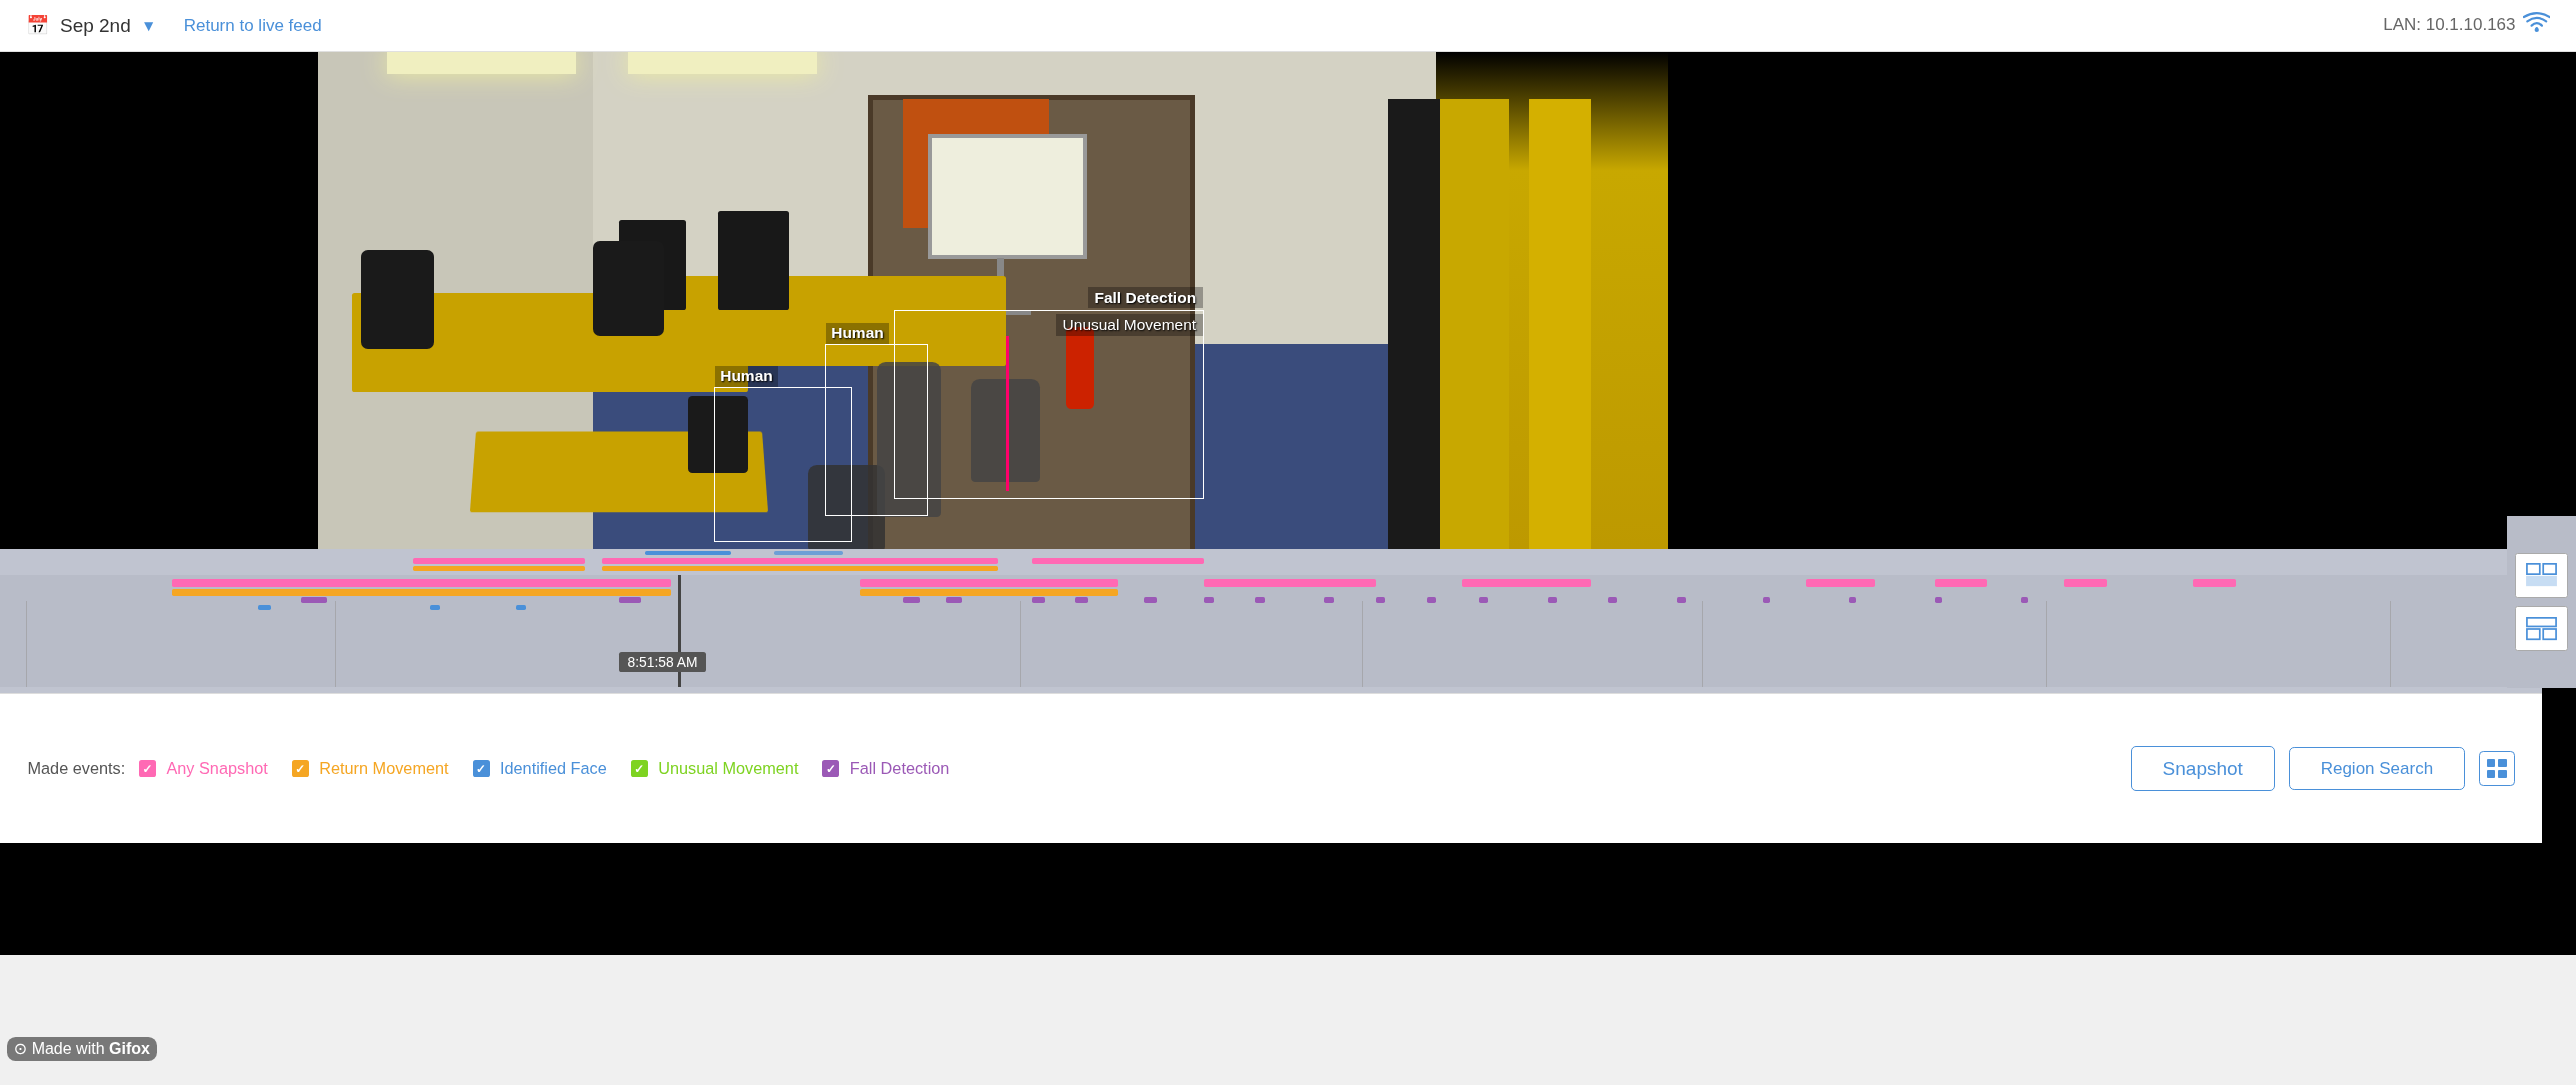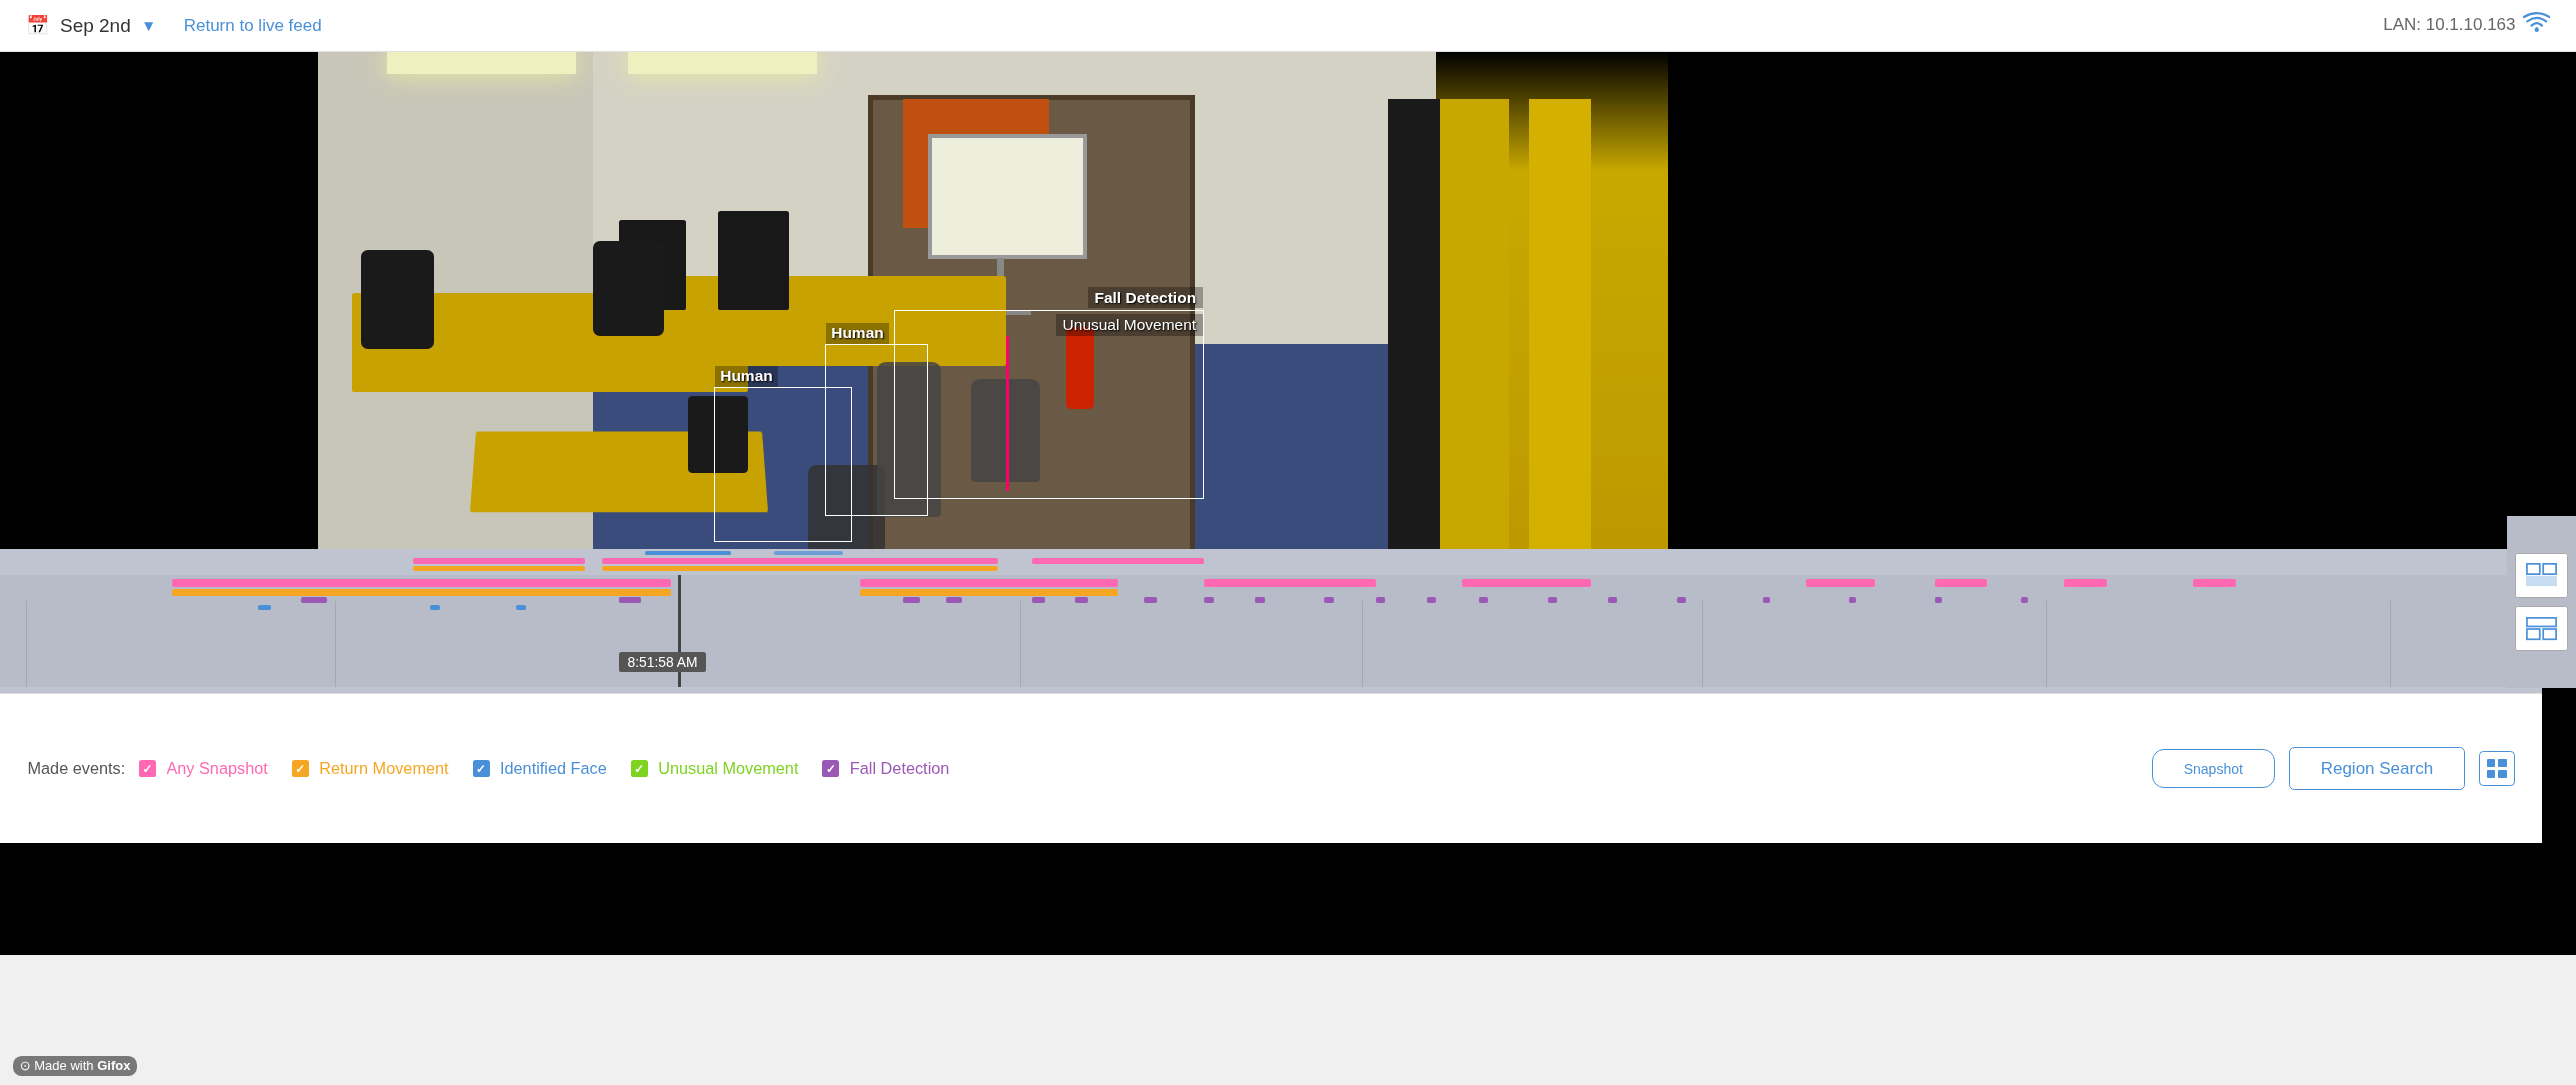--- a/index.html
+++ b/index.html
@@ -214,29 +214,28 @@
     .event-type {
       display: flex;
       align-items: center;
       gap: 5.2px;
       margin-right: 24px;
     }
 
     
     .gifox-badge {
       position: fixed;
-      bottom: 9px;
+      bottom: 24px;
       left: 6.9px;
       background: rgba(0,0,0,0.5);
       color: #fff;
-      font-size: 13px;
+      font-size: 16px;
       padding: 2.6px 6.9px;
       border-radius: 8.6px;
       z-index: 100;
-      margin-left: 6px;
     }
   </style>
 </head>
 <body>
 
 <div class="top-bar">
   <div class="top-bar-left">
     <span class="calendar-icon">📅</span>
     <span class="date-label">Sep 2nd</span>
     <span class="chevron-down">▼</span>
@@ -441,21 +440,21 @@
 
       <div class="event-type">
         <div style="width:17px;height:17px;background:#9b59b6;border-radius:2.6px;display:flex;align-items:center;justify-content:center;">
           <span style="color:#fff;font-size:12px;font-weight:bold;">✓</span>
         </div>
         <span style="font-size:16.3px;color:#9b59b6;margin-left:5.2px;">Fall Detection</span>
       </div>
 
       <div style="flex:1;"></div>
 
-      <button style="padding:10.3px 31px;border:1.7px solid #4a90d9;border-radius:12px;background:#fff;color:#4a90d9;font-size:14px;cursor:pointer;margin-right:13.8px;">Snapshot</button>
+      <button style="padding:10.3px 31px;border:1.7px solid #4a90d9;border-radius:5px;background:#fff;color:#4a90d9;font-size:19px;cursor:pointer;margin-right:13.8px;">Snapshot</button>
 
       <button style="padding:10.3px 31px;border:1.7px solid #4a90d9;border-radius:5.2px;background:#fff;color:#4a90d9;font-size:17px;cursor:pointer;margin-right:13.8px;">Region Search</button>
 
       <div style="border:1.7px solid #4a90d9;border-radius:4.3px;padding:6.9px;cursor:pointer;display:flex;flex-direction:column;gap:2.6px;">
         <div style="display:flex;gap:2.6px;">
           <div style="width:8.6px;height:8.6px;background:#4a90d9;border-radius:0.9px;"></div>
           <div style="width:8.6px;height:8.6px;background:#4a90d9;border-radius:0.9px;"></div>
         </div>
         <div style="display:flex;gap:2.6px;">
           <div style="width:8.6px;height:8.6px;background:#4a90d9;border-radius:0.9px;"></div>

